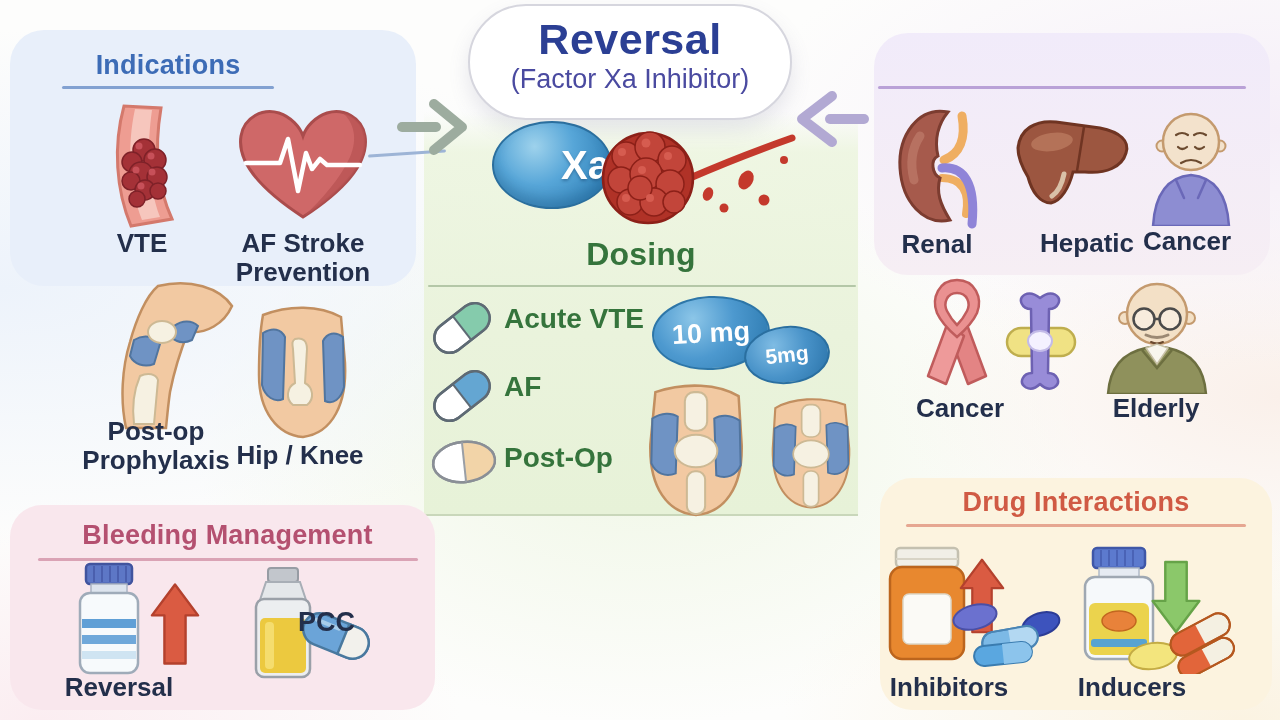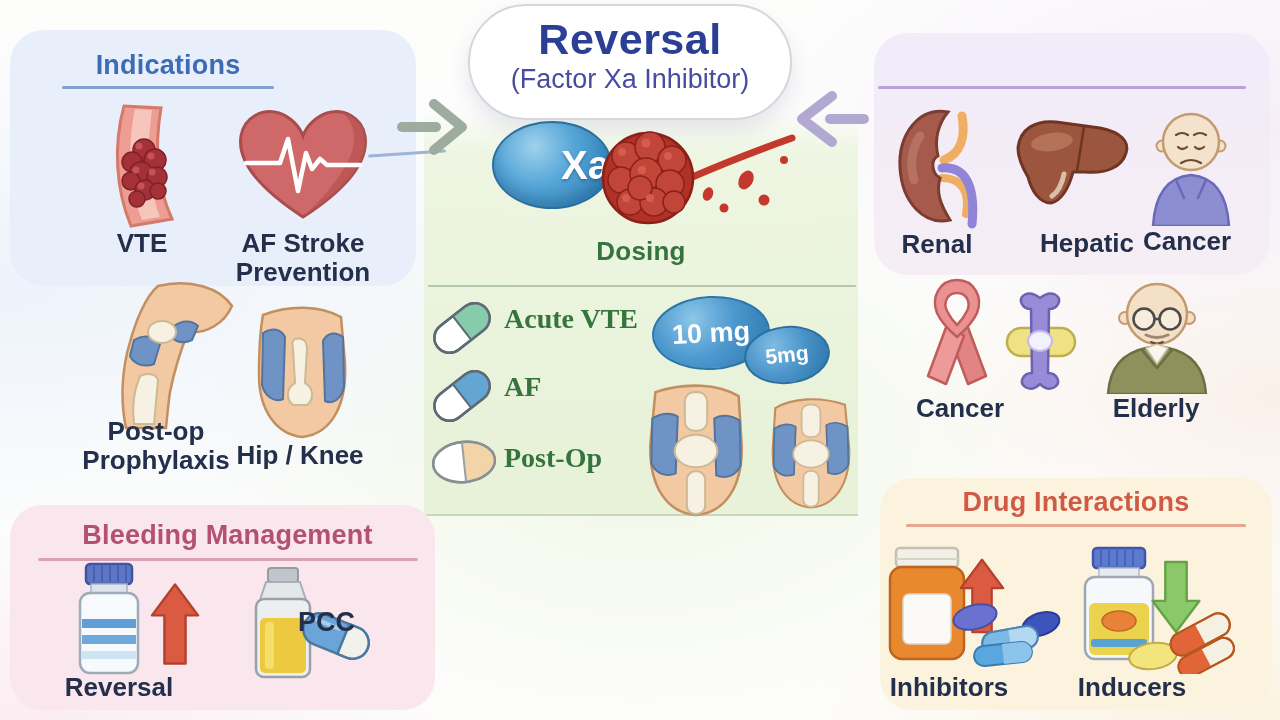--- a/index.html
+++ b/index.html
@@ -21,21 +21,21 @@
   .panel-indications{left:10px;top:30px;width:406px;height:256px;background:#e8effa;border-radius:34px;}
   .panel-special{left:874px;top:33px;width:396px;height:242px;background:linear-gradient(180deg,#f1ebfa,#f6eef4);border-radius:34px;}
   .panel-bleeding{left:10px;top:505px;width:425px;height:205px;background:#f9e7ed;border-radius:32px;}
   .panel-interactions{left:880px;top:478px;width:392px;height:232px;background:#fcf3df;border-radius:32px;}
   .panel-dosing{left:424px;top:112px;width:434px;height:402px;
     background:linear-gradient(180deg, rgba(236,245,222,0) 0%, rgba(236,245,222,.85) 10%, #eaf3dc 55%, #e7f2d8 100%);
     border-bottom:2px solid #c9d7ba;}
   .hdr{position:absolute;font-weight:700;text-align:center;letter-spacing:.2px;}
   .hdr-ind{left:62px;top:50px;width:212px;font-size:27px;color:var(--indications-accent,#3d6cb6);}
   .hdr-special{left:880px;top:48px;width:360px;font-size:27px;color:var(--special-accent,#8a64bc);}
-  .hdr-dose{left:424px;top:236px;width:434px;font-size:26px;color:var(--dosing-accent,#3a7a41);}
+  .hdr-dose{left:424px;top:236px;width:434px;font-size:32px;color:var(--dosing-accent,#3a7a41);}
   .hdr-bleed{left:35px;top:520px;width:385px;font-size:27px;color:var(--bleeding-accent,#b45070);}
   .hdr-inter{left:906px;top:487px;width:340px;font-size:27px;color:var(--interactions-accent,#d4604a);}
   .rule{position:absolute;height:3px;border-radius:2px;}
   .rule-ind{left:62px;top:86px;width:212px;background:var(--indications-accent,#3d6cb6);opacity:.6;}
   .rule-special{left:878px;top:86px;width:368px;background:var(--special-accent,#8a64bc);opacity:.55;}
   .rule-dose{left:428px;top:285px;width:428px;height:2px;background:#9db390;opacity:.7;}
   .rule-bleed{left:38px;top:558px;width:380px;background:var(--bleeding-accent,#b45070);opacity:.45;}
   .rule-inter{left:906px;top:524px;width:340px;background:var(--interactions-accent,#d4604a);opacity:.5;}
   .lbl{position:absolute;font-weight:700;color:var(--label-text,#232f4b);text-align:center;line-height:1.12;font-size:26px;}
   .lbl-vte{left:92px;top:229px;width:100px;}
@@ -44,21 +44,21 @@
   .lbl-hipknee{left:235px;top:441px;width:130px;}
   .lbl-renal{left:890px;top:230px;width:94px;}
   .lbl-hepatic{left:1008px;top:229px;width:126px;text-align:right;}
   .lbl-cancer1{left:1138px;top:227px;width:98px;}
   .lbl-cancer2{left:904px;top:394px;width:112px;}
   .lbl-elderly{left:1096px;top:394px;width:120px;}
   .lbl-reversal{left:55px;top:673px;width:128px;}
   .lbl-pcc{left:298px;top:607px;width:72px;text-align:left;font-size:27px;}
   .lbl-inhibitors{left:884px;top:673px;width:130px;}
   .lbl-inducers{left:1076px;top:673px;width:112px;}
-  .dose-lbl{position:absolute;font-weight:700;color:var(--dosing-accent,#2e7036);font-size:28px;font-family:Liberation Serif, serif;}
+  .dose-lbl{position:absolute;font-weight:700;color:var(--dosing-accent,#2e7036);font-size:28px;}
   .dl1{left:504px;top:303px;}
   .dl2{left:504px;top:371px;}
   .dl3{left:504px;top:442px;}
   .title-pill{position:absolute;left:468px;top:4px;width:320px;height:112px;background:#ffffff;
     border:2px solid #d6d6de;border-radius:58px;box-shadow:0 10px 20px rgba(110,110,150,.16);text-align:center;}
   .title-drug{margin-top:9px;font-size:43px;font-weight:700;color:var(--title-text,#2b3f94);letter-spacing:.5px;}
   .title-mech{font-size:27px;color:var(--subtitle-text,#4a4aa0);}
   .xa-oval{position:absolute;left:492px;top:121px;width:116px;height:84px;border-radius:50%;
     background:radial-gradient(circle at 35% 28%,#9ed2ec 0%,#57a6d8 40%,#2f7fb6 85%);
     border:2px solid #2b6f9e;box-shadow:inset 0 -8px 12px rgba(20,70,110,.25);

